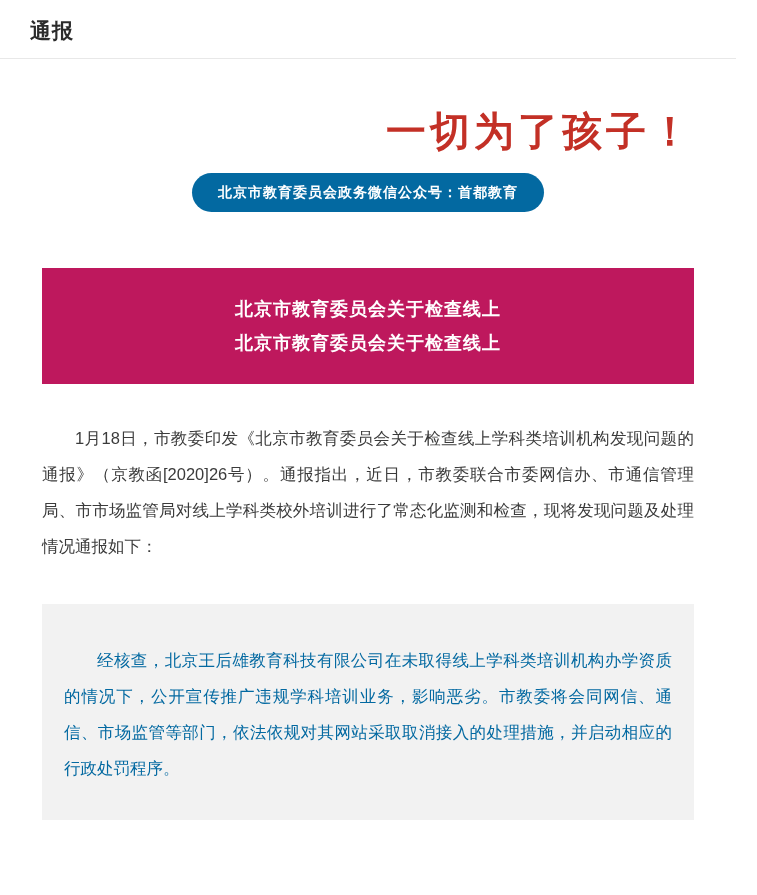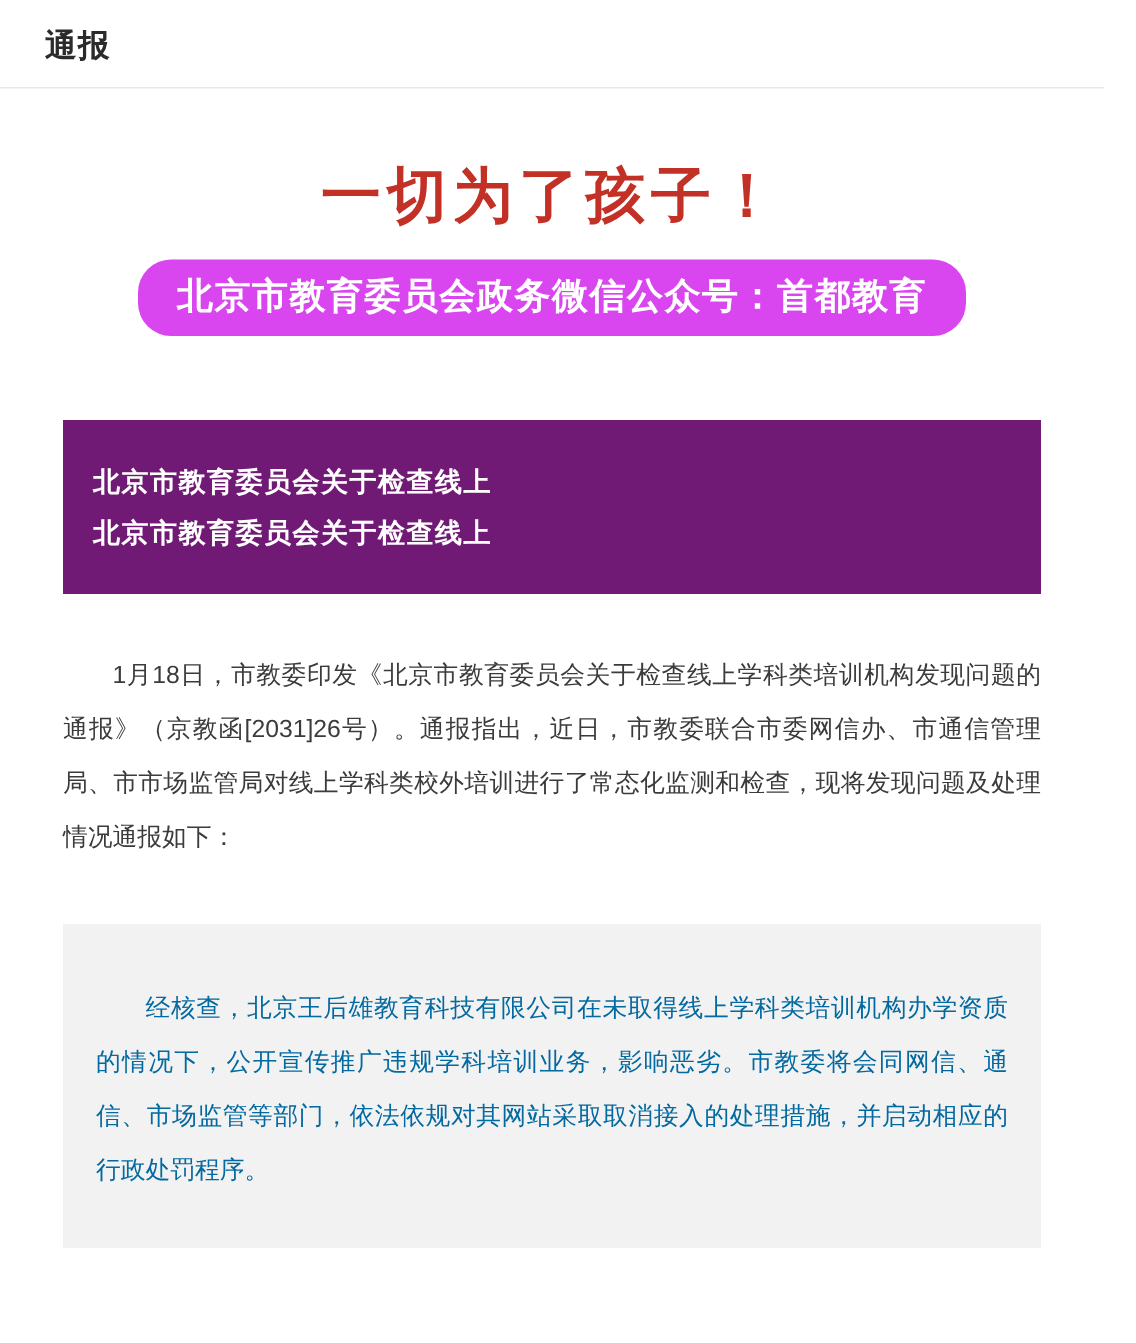--- a/index.html
+++ b/index.html
@@ -66,40 +66,42 @@
     padding-top: 48px;
   }
   .slogan {
     font-family: "DejaVu Sans", "Liberation Sans", sans-serif;
     font-size: 40px;
     font-weight: bold;
     color: #c33026;
     letter-spacing: 4px;
     line-height: 1.2;
     margin: 0;
+    text-align: right;
   }
   .pill {
     display: inline-block;
     margin-top: 18px;
-    background: #d946ef;
+    background: #0369a1;
     color: #ffffff;
-    font-size: 24px;
+    font-size: 14px;
     font-weight: bold;
     letter-spacing: 1px;
     padding: 11px 26px;
     border-radius: 22px;
     line-height: 1.2;
     white-space: nowrap;
   }
 
   
   .banner {
     margin-top: 56px;
-    background: #701a75;
+    background: #be185d;
     color: #ffffff;
+    text-align: center;
     padding: 24px 20px;
     box-sizing: border-box;
   }
   .banner-line {
     font-size: 18px;
     font-weight: bold;
     letter-spacing: 1px;
     line-height: 34px;
   }
 
@@ -147,21 +149,21 @@
     <div class="slogan-wrap">
       <p class="slogan">一切为了孩子！</p>
       <div class="pill">北京市教育委员会政务微信公众号：首都教育</div>
     </div>
 
     <div class="banner">
       <div class="banner-line">北京市教育委员会关于检查线上</div>
       <div class="banner-line">北京市教育委员会关于检查线上</div>
     </div>
 
-    <p class="para para-lead">1月18日，市教委印发《北京市教育委员会关于检查线上学科类培训机构发现问题的通报》（京教函[2031]26号）。通报指出，近日，市教委联合市委网信办、市通信管理局、市市场监管局对线上学科类校外培训进行了常态化监测和检查，现将发现问题及处理情况通报如下：</p>
+    <p class="para para-lead">1月18日，市教委印发《北京市教育委员会关于检查线上学科类培训机构发现问题的通报》（京教函[2020]26号）。通报指出，近日，市教委联合市委网信办、市通信管理局、市市场监管局对线上学科类校外培训进行了常态化监测和检查，现将发现问题及处理情况通报如下：</p>
 
     <div class="grey-box">
       <p class="para">经核查，北京王后雄教育科技有限公司在未取得线上学科类培训机构办学资质的情况下，公开宣传推广违规学科培训业务，影响恶劣。市教委将会同网信、通信、市场监管等部门，依法依规对其网站采取取消接入的处理措施，并启动相应的行政处罚程序。</p>
     </div>
 
     <div class="spacer-bottom"></div>
   </div>
 </div>
 
 </body></html>

